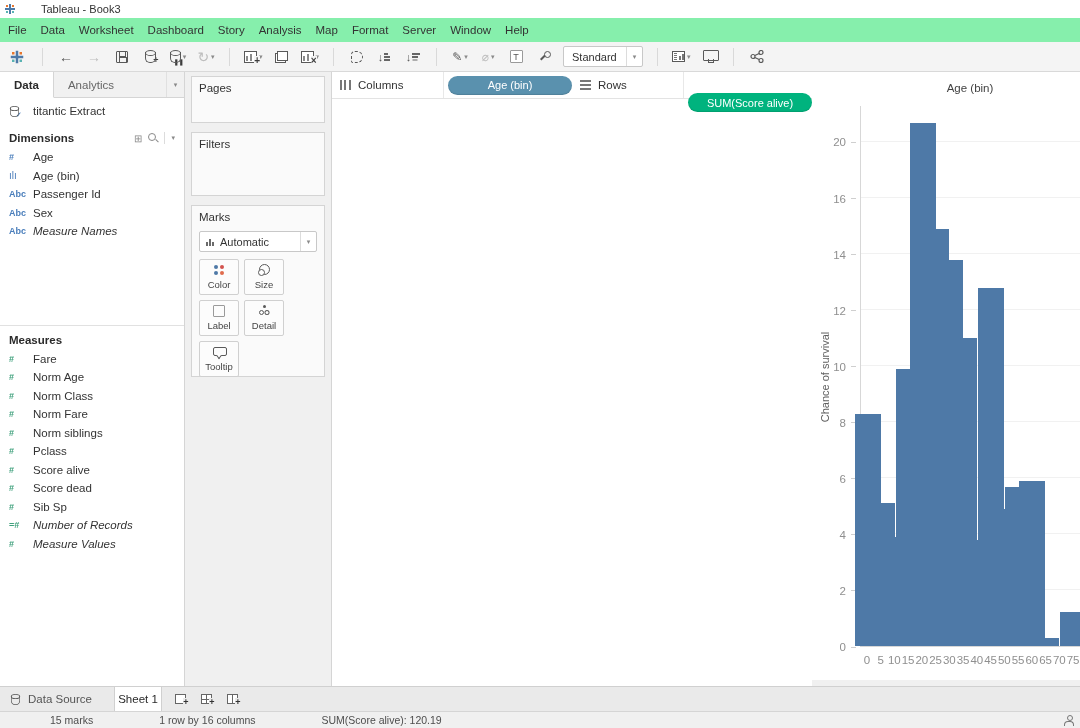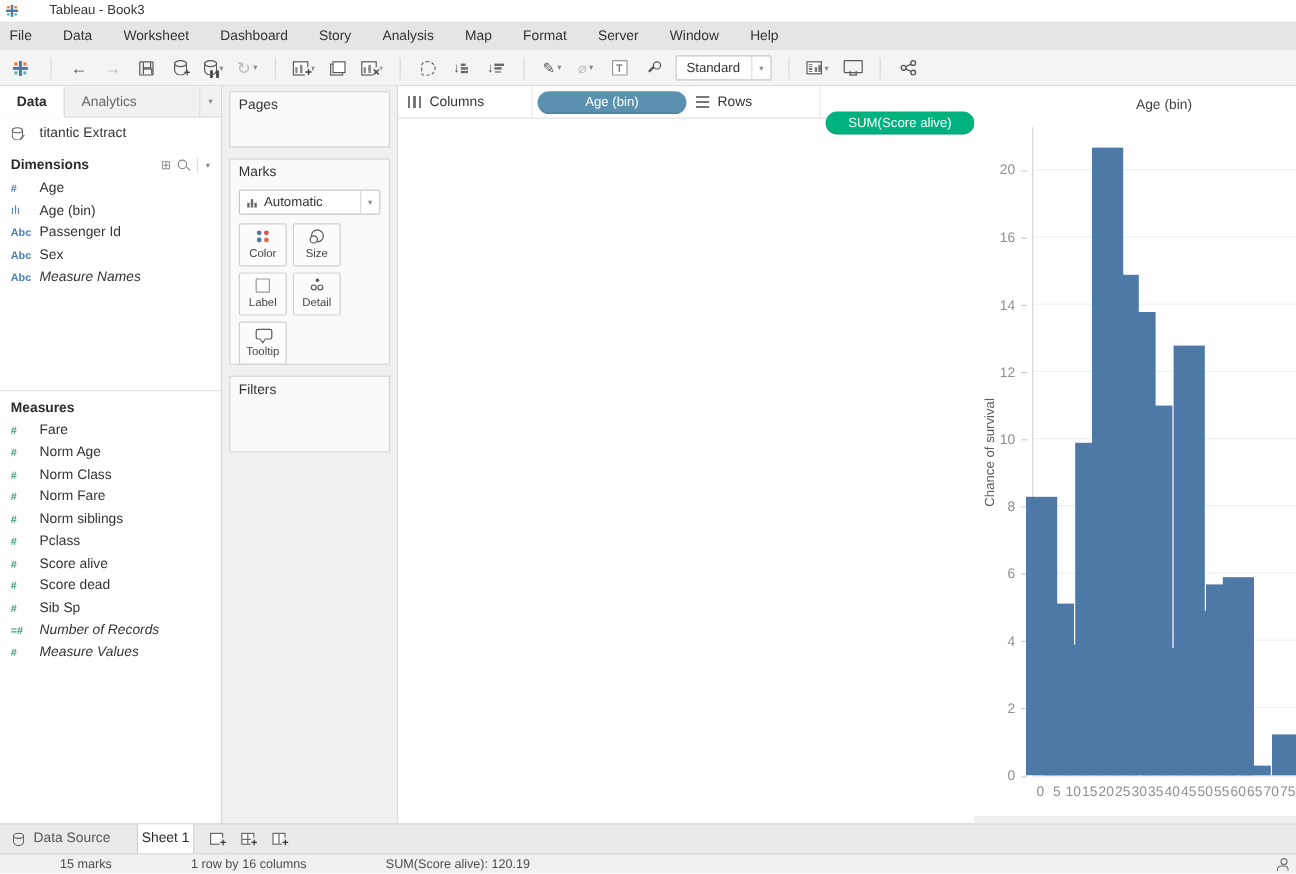--- a/index.html
+++ b/index.html
@@ -13,21 +13,21 @@
   .tlogo { width:12px; height:12px; position:relative; }
   .tlogo i { position:absolute; background:#4e79a7; }
   .tlogo .v { left:5px; top:1px; width:2px; height:10px; }
   .tlogo .h { left:1px; top:5px; width:10px; height:2px; }
   .tlogo .d1 { left:2px; top:2px; width:2px; height:2px; background:#e8762d; }
   .tlogo .d2 { left:8px; top:2px; width:2px; height:2px; background:#e8762d; }
   .tlogo .d3 { left:2px; top:8px; width:2px; height:2px; background:#59b3b3; }
   .tlogo .d4 { left:8px; top:8px; width:2px; height:2px; background:#59b3b3; }
 
   
-  .menubar { height:24px; display:flex; align-items:center; padding-left:1px; background:#e5e5e5;gap:12px; }
+  .menubar { height:24px; display:flex; align-items:center; padding-left:1px; background:#86efac; }
   .menu-item { font-size:11.5px; padding:4px 7px; color:#333; cursor:default; }
 
   
   .toolbar { height:30px; background:#f4f4f4; border-bottom:1px solid #d9d9d9;
     display:flex; align-items:center; padding:0 8px; gap:10px; }
   .tb-sep { width:1px; height:18px; background:#d9d9d9; margin:0 4px; }
   .tb-btn { display:flex; align-items:center; gap:2px; min-width:18px; height:24px;
     justify-content:center; color:#555; font-size:14px; }
   .tb-btn.disabled { color:#bdbdbd; }
   .caret { font-size:7px; color:#8a8a8a; }
@@ -412,20 +412,23 @@
             <span class="f-label italic">Measure Values</span>
           </div>
         </div>
     </div>
   </div>
 
   <div class="cards-col">
     <div class="card pages">
       <span>Pages</span>
     </div>
+    <div class="card filters">
+      <span>Filters</span>
+    </div>
     <div class="card marks">
       <span>Marks</span>
       <div class="marks-dd">
         <span class="mt">
           <span class="minibars"></span>
           <span>Automatic</span>
         </span>
         <span class="dd">
             <span class="caret">▾</span>
           </span>
@@ -445,23 +448,20 @@
           </div>
           <div class="mk-btn">
             <span class="mk-detail"></span>
             <span class="lbl">Detail</span>
           </div>
           <div class="mk-btn">
             <span class="mk-tooltip"></span>
             <span class="lbl">Tooltip</span>
           </div>
         </div>
-    </div>
-    <div class="card filters">
-      <span>Filters</span>
     </div>
   </div>
 
   <div class="sheet-area">
     <div class="shelf">
       <span class="shelf-label">
         <span class="col-ico"></span>
         <span>Columns</span>
       </span>
       <span class="pill-zone">

